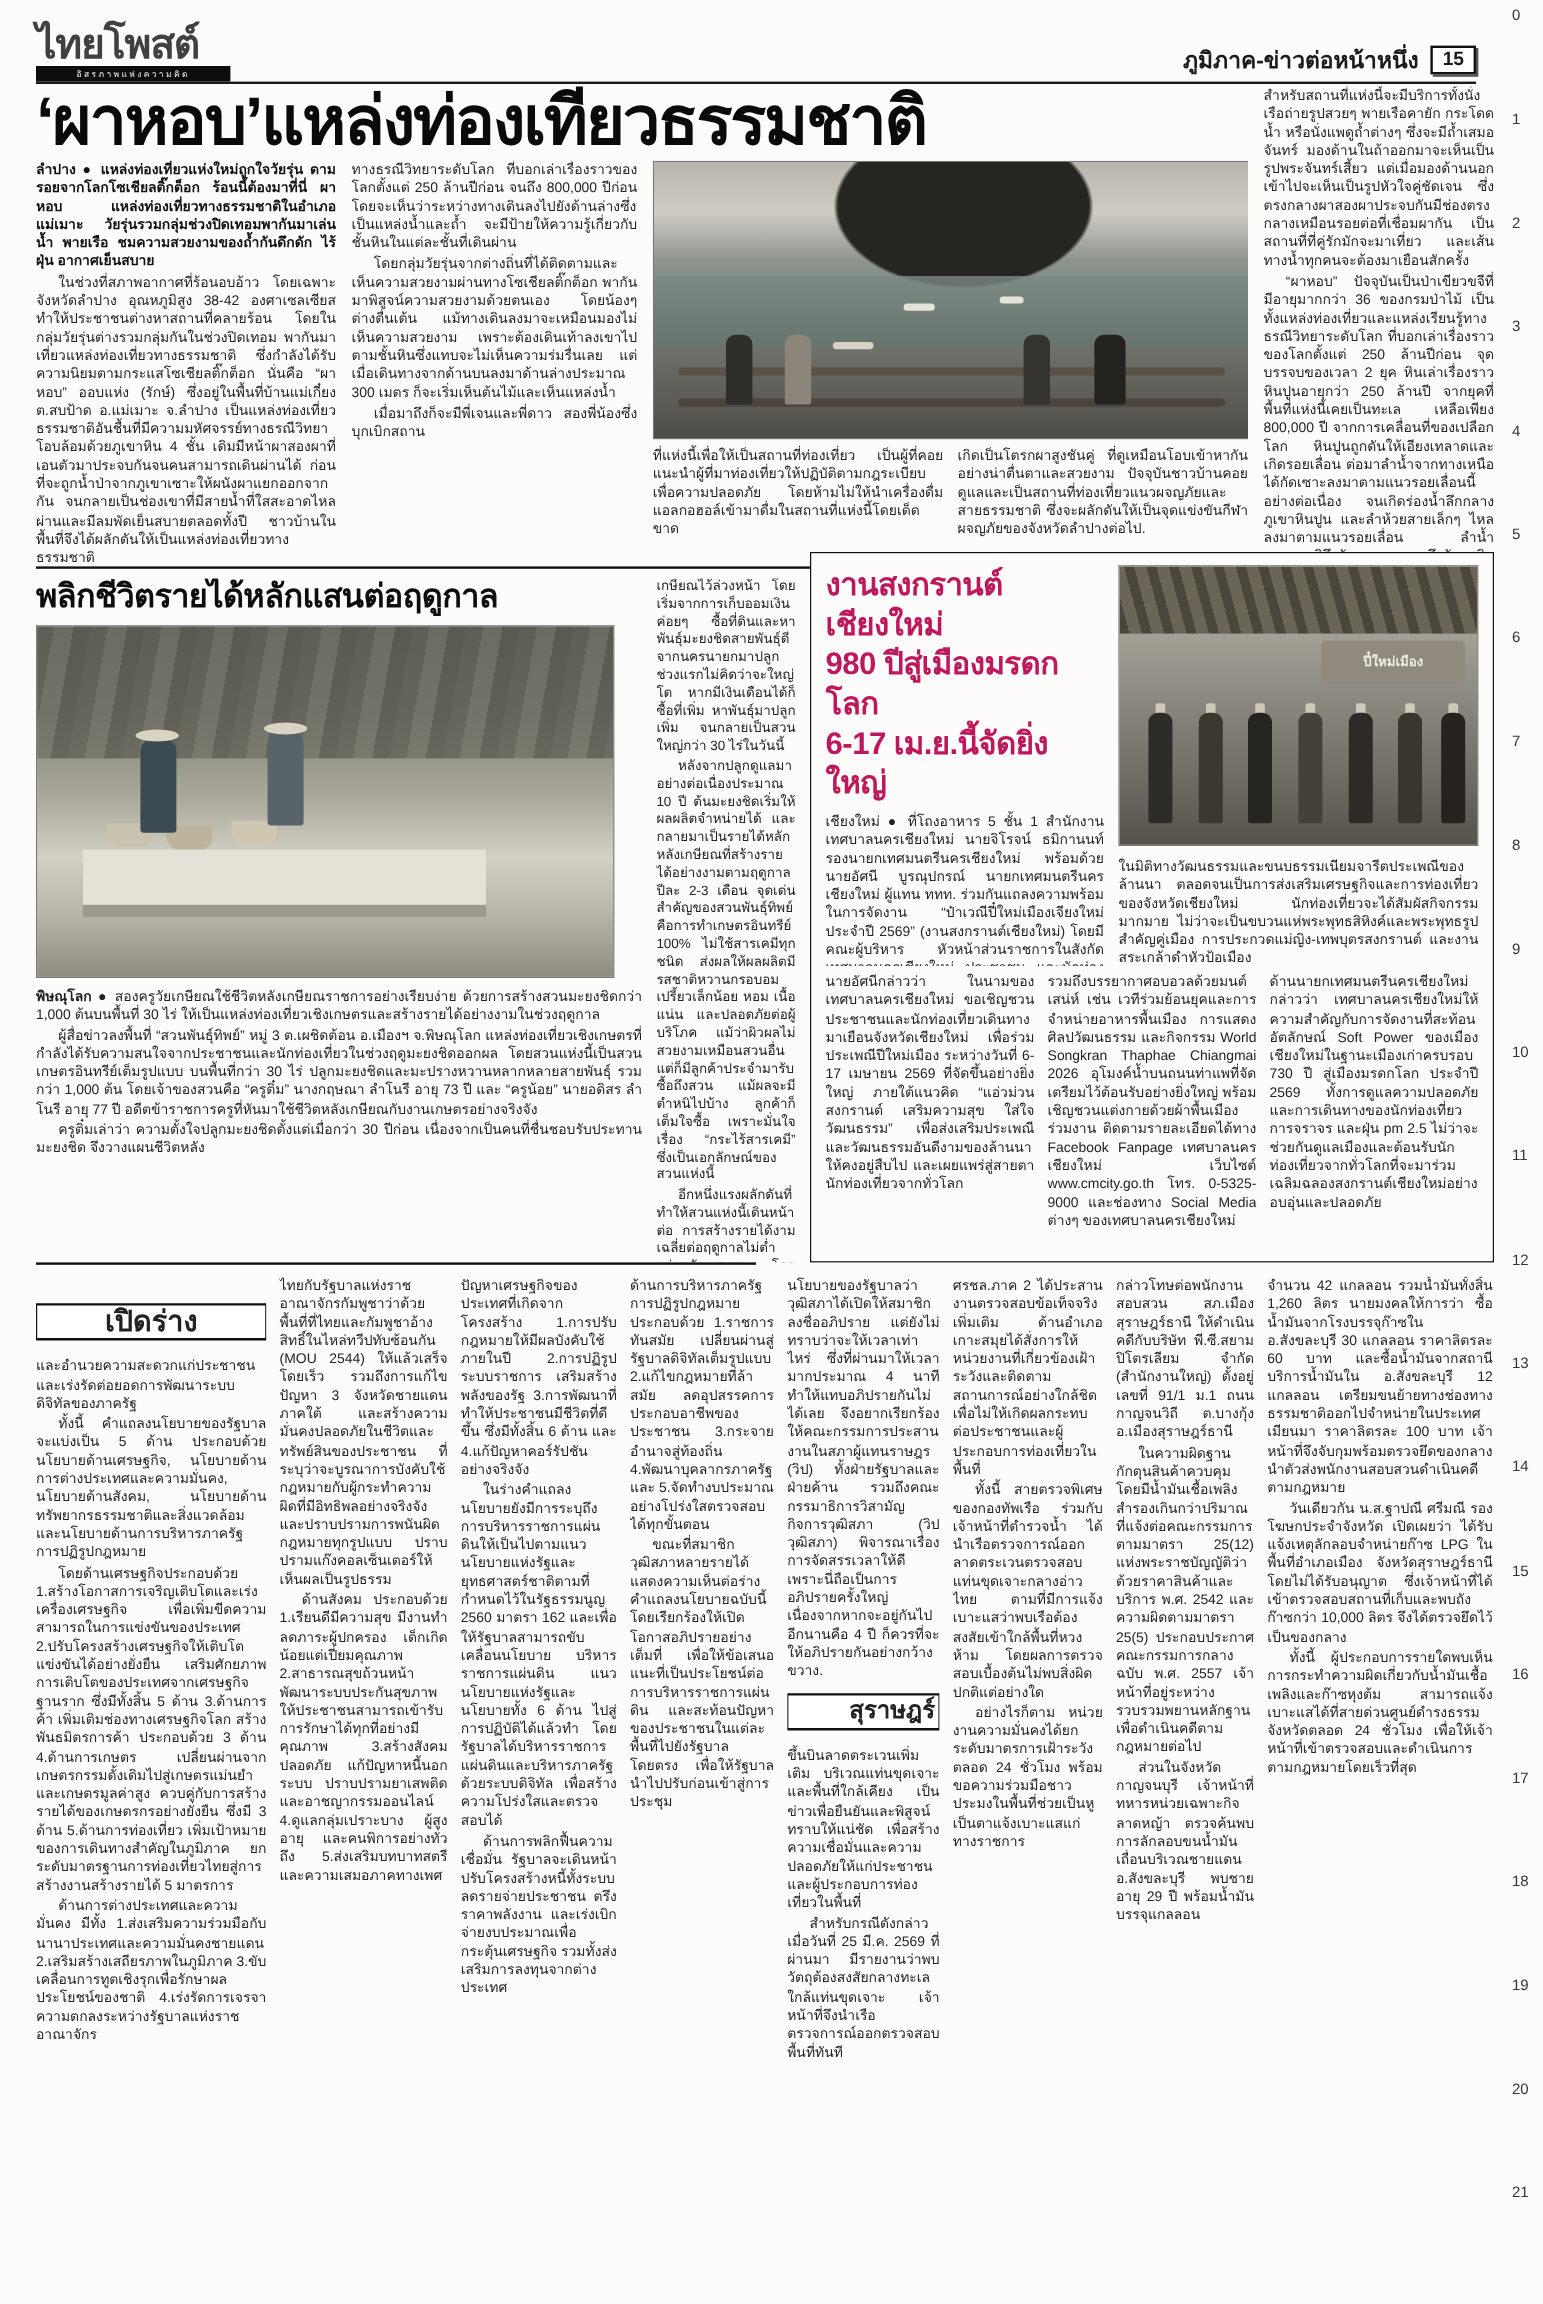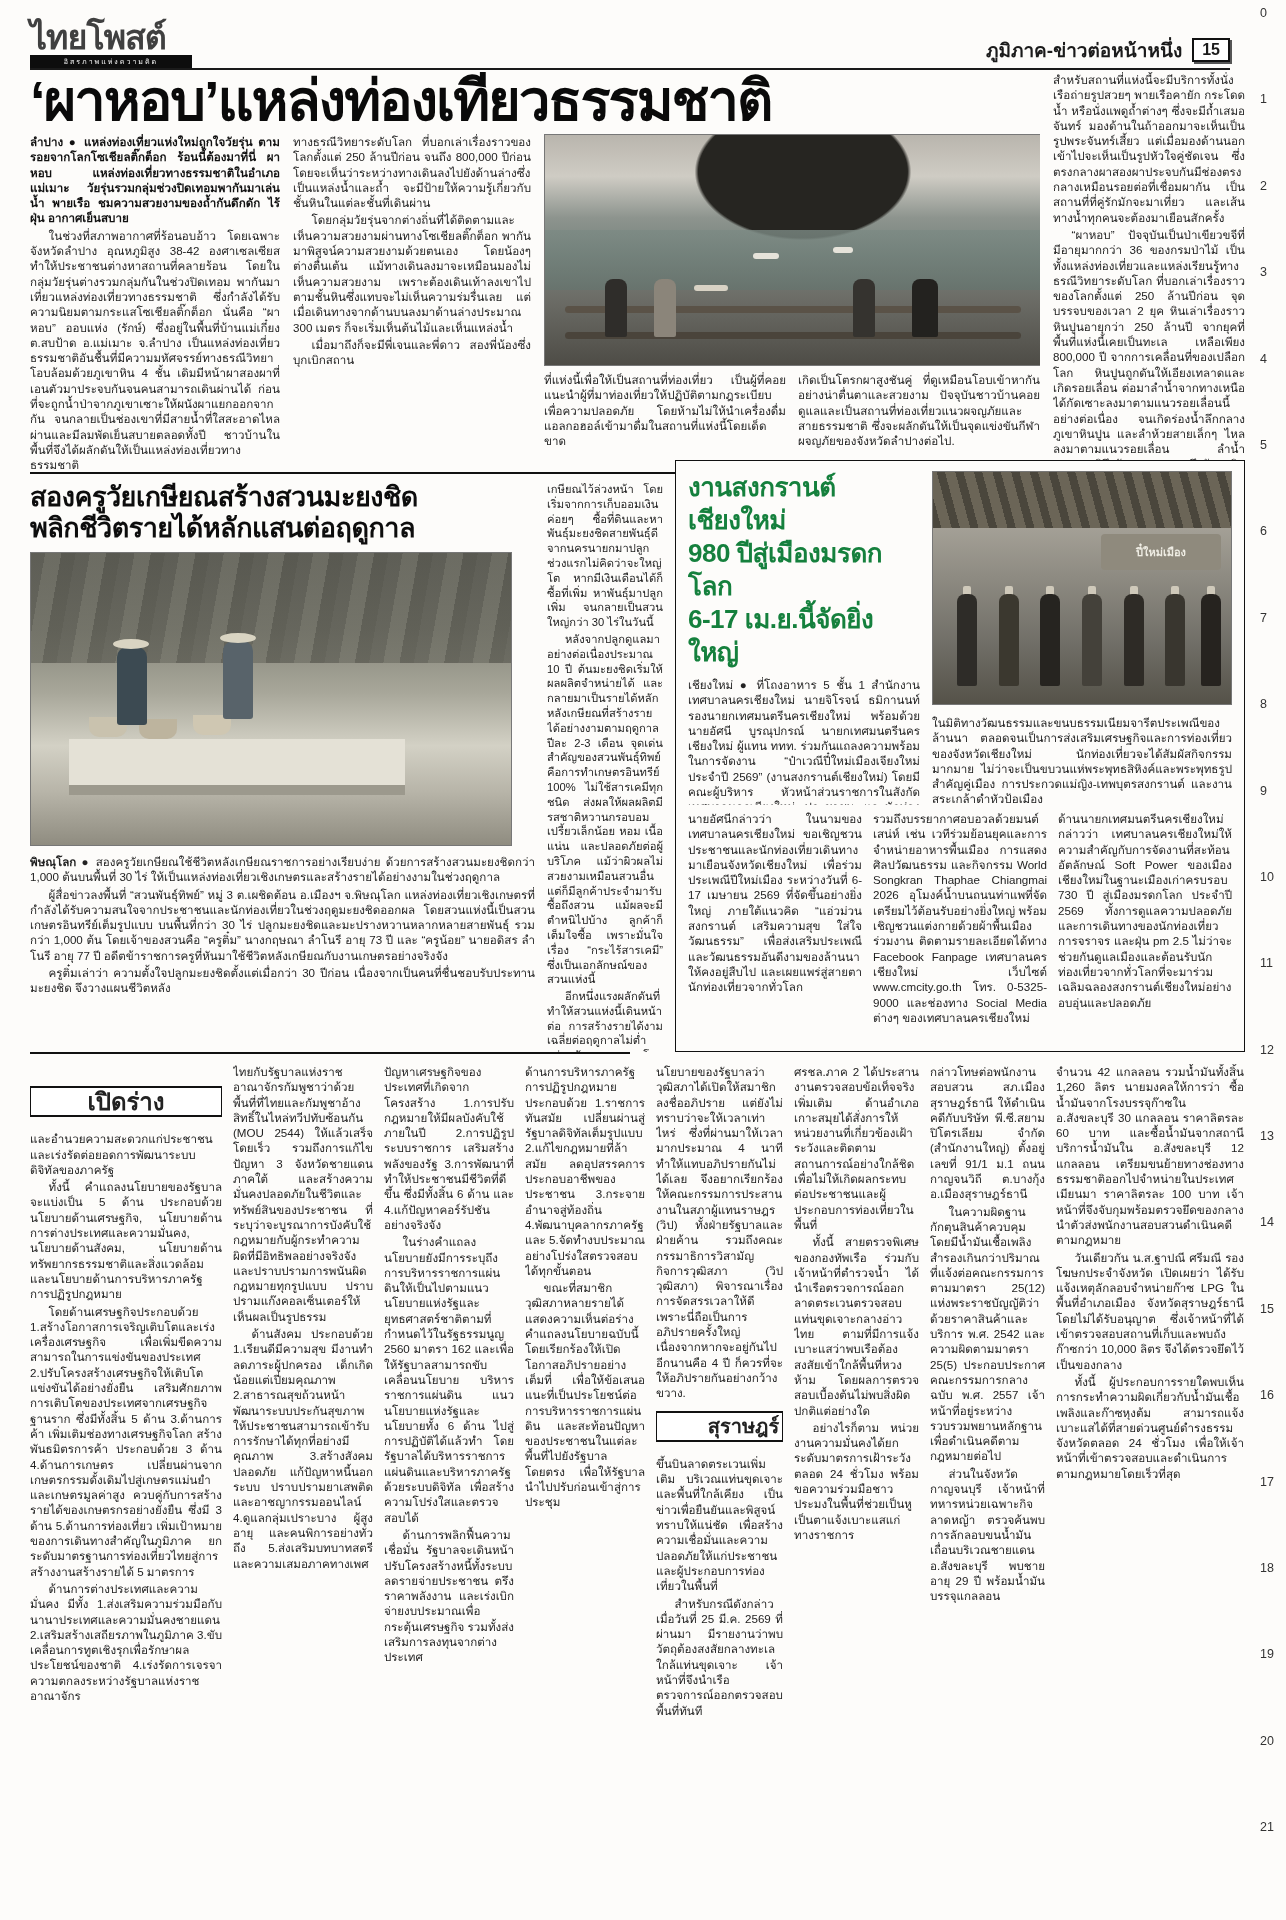--- a/index.html
+++ b/index.html
@@ -71,21 +71,21 @@
   .hat.h1{left:17%;bottom:196px;}
   .hat.h2{left:39.4%;bottom:202px;}
   .s2 .captxt{margin-top:8px;}
   .s2-mid{position:absolute;left:517px;top:0;width:116px;height:570px;}
   .s2-mid .bodytxt{font-size:11.2px;line-height:14.8px;}
 
   
   .s3{position:absolute;left:645px;top:-22px;width:570px;height:592px;border:1.5px solid #111;background:#fdfcfa;
       padding:10px 12px;box-sizing:border-box;display:grid;grid-template-columns:232px 1fr;grid-template-rows:238px 96px 1fr;column-gap:12px;}
   .s3-left{grid-column:1;grid-row:1/3;}
-  .s3 .hl{font-size:26px;line-height:33px;font-weight:600;letter-spacing:-0.5px;color:#15803d;}
+  .s3 .hl{font-size:26px;line-height:33px;font-weight:600;letter-spacing:-0.5px;color:#be185d;}
   .s3-lede{margin-top:8px;}
   .festphoto{grid-column:2;grid-row:1;position:relative;overflow:hidden;border:1px solid #777;height:232px;
      background:linear-gradient(180deg,#bdb9af 0%,#a8a49a 20%,#8e8b82 45%,#6f6d66 75%,#555249 100%);}
   .thatch{position:absolute;left:0;top:0;width:100%;height:56px;
      background:repeating-linear-gradient(75deg,#4a463c 0 8px,#6b6557 8px 18px);}
   .banner{position:absolute;right:10px;top:62px;width:120px;height:36px;background:#8f8a7d;
      border-radius:4px;color:#efede4;font-size:11px;font-weight:700;text-align:center;line-height:36px;}
   .dancer{position:absolute;bottom:18px;width:20px;height:92px;background:#2e2c28;border-radius:8px 8px 2px 2px;box-shadow:0 -14px 0 -6px #cfc9ba;}
   .s3-caption{grid-column:2;grid-row:2;padding-top:6px;}
   .s3-cols{grid-column:1/3;grid-row:3;display:flex;gap:11px;padding-top:6px;}
@@ -177,21 +177,20 @@
     </div>
     <div class="s1-right bodytxt clip">
       <p class="noind">สำหรับสถานที่แห่งนี้จะมีบริการทั้งนั่งเรือถ่ายรูปสวยๆ พายเรือคายัก กระโดดน้ำ หรือนั่งแพดูถ้ำต่างๆ ซึ่งจะมีถ้ำเสมอจันทร์ มองด้านในถ้าออกมาจะเห็นเป็นรูปพระจันทร์เสี้ยว แต่เมื่อมองด้านนอกเข้าไปจะเห็นเป็นรูปหัวใจคู่ชัดเจน ซึ่งตรงกลางผาสองผาประจบกันมีช่องตรงกลางเหมือนรอยต่อที่เชื่อมผากัน เป็นสถานที่ที่คู่รักมักจะมาเที่ยว และเส้นทางน้ำทุกคนจะต้องมาเยือนสักครั้ง</p>
       <p>“ผาหอบ” ปัจจุบันเป็นป่าเขียวขจีที่มีอายุมากกว่า 36 ของกรมป่าไม้ เป็นทั้งแหล่งท่องเที่ยวและแหล่งเรียนรู้ทางธรณีวิทยาระดับโลก ที่บอกเล่าเรื่องราวของโลกตั้งแต่ 250 ล้านปีก่อน จุดบรรจบของเวลา 2 ยุค หินเล่าเรื่องราว หินปูนอายุกว่า 250 ล้านปี จากยุคที่พื้นที่แห่งนี้เคยเป็นทะเล เหลือเพียง 800,000 ปี จากการเคลื่อนที่ของเปลือกโลก หินปูนถูกดันให้เอียงเทลาดและเกิดรอยเลื่อน ต่อมาลำน้ำจากทางเหนือได้กัดเซาะลงมาตามแนวรอยเลื่อนนี้อย่างต่อเนื่อง จนเกิดร่องน้ำลึกกลางภูเขาหินปูน และลำห้วยสายเล็กๆ ไหลลงมาตามแนวรอยเลื่อน ลำน้ำธรรมชาติจึงกัดเซาะจนทะลุถึงกัน เกิดเป็นโตรกผาสูงชัน</p>
     </div>
   </div>
 
   <div class="midband">
 
     <div class="s2 clip">
-      <div class="hl">สองครูวัยเกษียณสร้างสวนมะยงชิด</div>
       <div class="hl">พลิกชีวิตรายได้หลักแสนต่อฤดูกาล</div>
       <div class="farmphoto">
         <div class="canopy"></div>
         <div class="produce-table"></div>
         <div class="basket k1"></div>
         <div class="farmer f1"></div>
         <div class="farmer f2"></div>
         <div class="hat h1"></div>
         <div class="hat h2"></div>
       </div>

